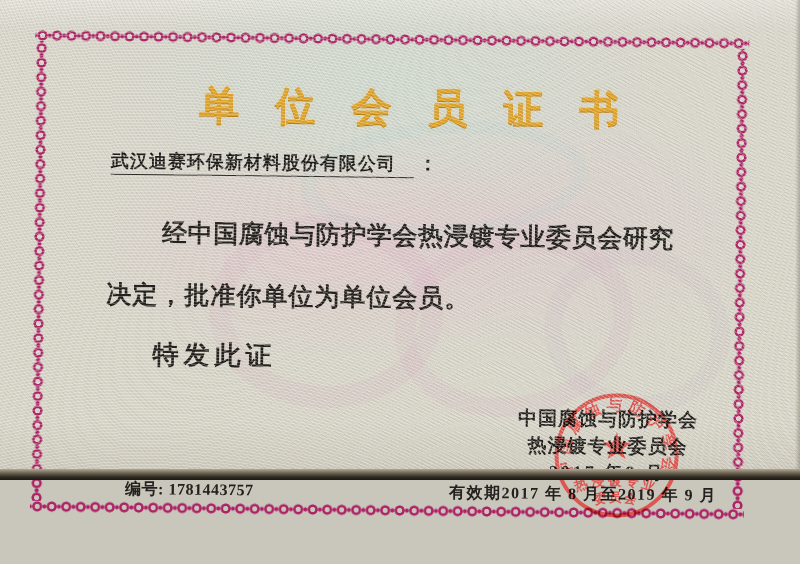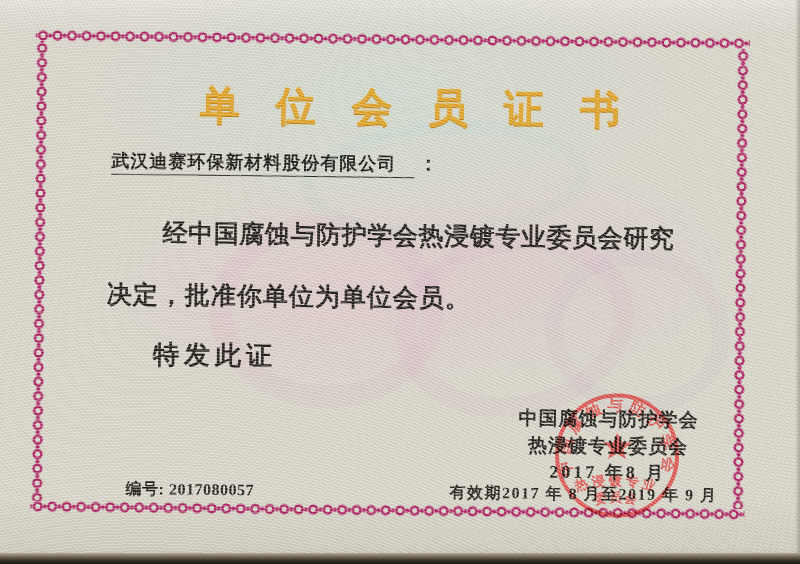--- a/index.html
+++ b/index.html
@@ -2,21 +2,21 @@
 <html><head>
 <meta charset="utf-8">
 <style>
   html,body{margin:0;padding:0;}
   body{
     width:800px;height:564px;overflow:hidden;
     font-family:"Liberation Serif","DejaVu Serif",serif;
     background:#c9c6bc;
   }
   .photo{
-    position:relative;width:800px;height:564px;
+    position:relative;width:800px;height:480px;
     background:
       radial-gradient(ellipse 420px 180px at 48% 17%, rgba(196,224,216,.40), rgba(196,224,216,0) 70%),
       radial-gradient(ellipse 330px 150px at 42% 52%, rgba(231,186,205,.38), rgba(231,186,205,0) 72%),
       radial-gradient(ellipse 300px 170px at 68% 48%, rgba(219,186,201,.30), rgba(219,186,201,0) 70%),
       linear-gradient(180deg, #e3e1d8 0%, #d8d5ca 6%, #d7d4c8 88%, #cfccbf 97%, #bdb6a6 100%);
   }
   
   .texture{
     position:absolute;inset:0;z-index:60;pointer-events:none;
     background:
@@ -120,21 +120,21 @@
     <div class="body-line bl3">特发此证</div>
 
     <div class="issuer">
       <div>中国腐蚀与防护学会</div>
       <div>热浸镀专业委员会</div>
       <div class="date">2017 年8 月</div>
     </div>
 
     <div class="serial">
       <span>编号:</span>
-      <span>2017080057</span>
+      <span>1781443757</span>
     </div>
     <div class="validity">有效期2017 年 8 月至2019 年 9 月</div>
 
     <svg class="seal" viewBox="0 0 134 134">
       <defs>
         <path id="sealArc" d="M 22.5,84 A 47,47 0 1 1 111.5,84" fill="none"></path>
         <path id="sealLow1" d="M 33,101 Q 67,92 101,101" fill="none"></path>
         <path id="sealLow2" d="M 45,116 Q 67,110 89,116" fill="none"></path>
       </defs>
       <circle cx="67" cy="67" r="60" fill="none" stroke="#dd4a45" stroke-width="4"></circle>

